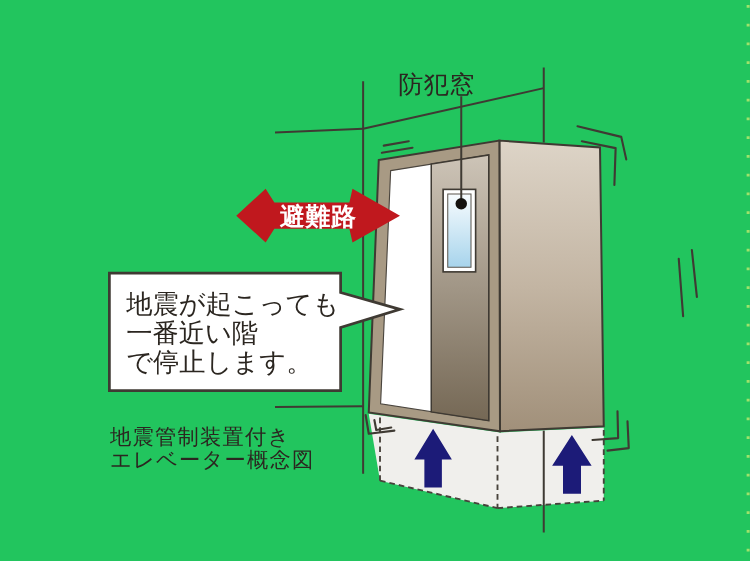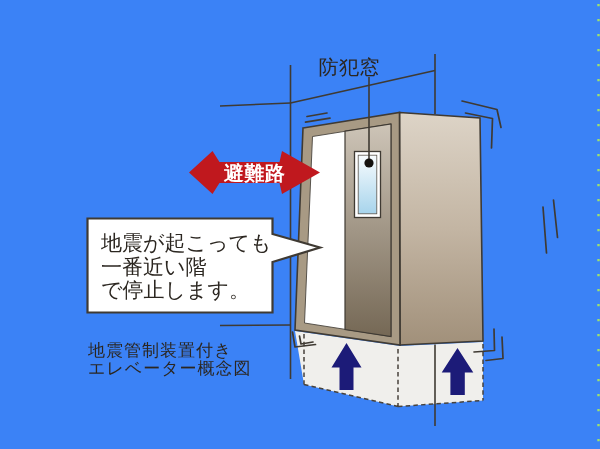--- a/index.html
+++ b/index.html
@@ -1,16 +1,16 @@
 <!DOCTYPE html>
 <html><head>
 <meta charset="utf-8">
 <style>
   html,body{margin:0;padding:0;background:#fff;}
-  .canvas{position:relative;width:600px;height:449px;background:#3b82f6;overflow:hidden;
+  .canvas{position:relative;width:600px;height:449px;background:#22c55e;overflow:hidden;
           font-family:"Liberation Sans","DejaVu Sans",sans-serif;}
   svg{display:block;}
   .t-serif{font-family:"Liberation Serif","DejaVu Serif",serif;fill:#2b2620;}
   .t-label{font-size:20px;letter-spacing:0.5px;}
   .t-bubble{font-size:21px;letter-spacing:0px;}
   .t-caption{font-size:17px;letter-spacing:1px;}
   .t-arrow{font-family:"Liberation Sans","DejaVu Sans",sans-serif;font-weight:bold;
            font-size:20px;fill:#ffffff;letter-spacing:0.5px;}
   .ln{stroke:#3f3a33;stroke-width:1.6;fill:none;}
   .mark{stroke:#3f3a33;stroke-width:1.7;fill:none;stroke-linecap:round;stroke-linejoin:round;}

